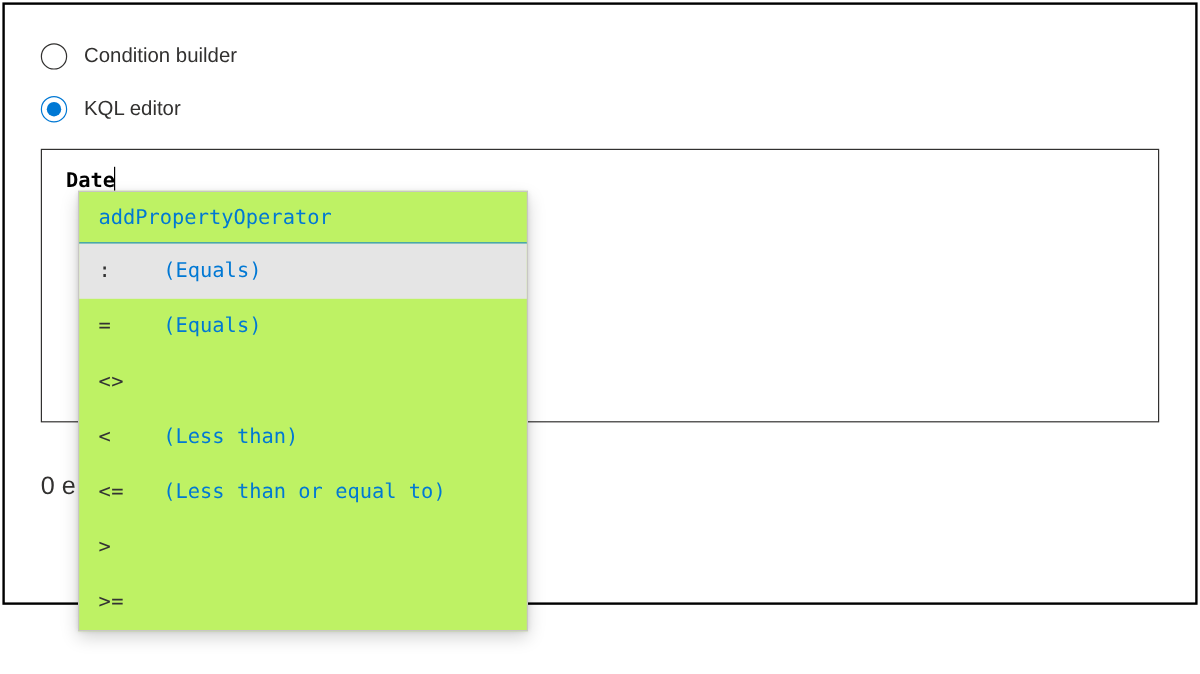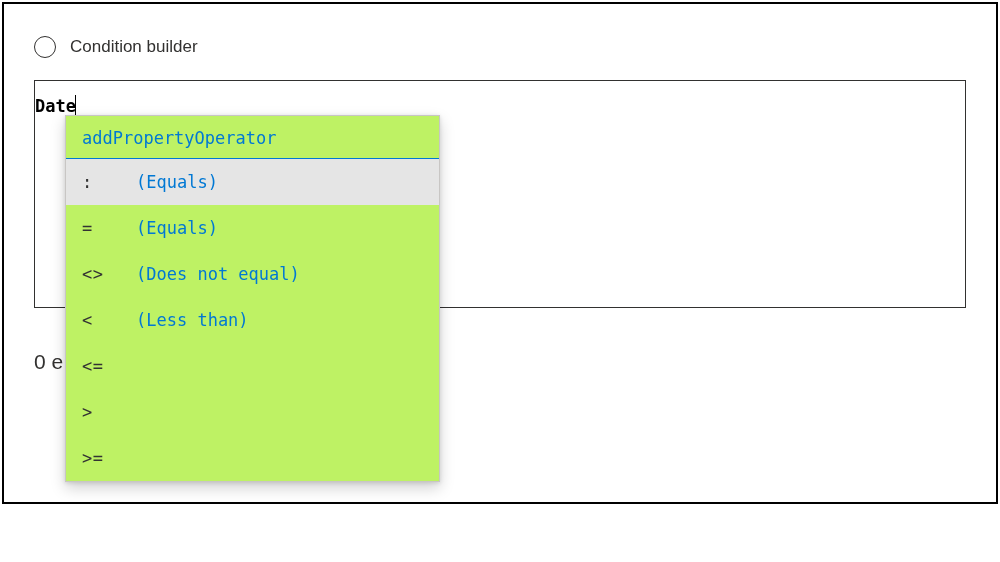--- a/index.html
+++ b/index.html
@@ -48,21 +48,21 @@
       display: none;
     }
     .radio-circle.selected .radio-dot { display: block; }
     .radio-label {
       font-size: 17px;
       color: #323130;
     }
     .editor-box {
       border: 1.5px solid #323130;
       margin-top: 14px;
-      padding: 14px 12px 0 0;
+      padding: 14px 12px 0 20px;
       height: 228px;
       position: relative;
     }
     .editor-text {
       font-family: Consolas, Menlo, monospace;
       font-size: 17px;
       font-weight: 700;
       color: #000;
       display: inline;
       position: relative;
@@ -121,46 +121,52 @@
 <body>
 
 <div class="outer-border">
   <div class="content">
 
     <div class="radio-group">
       <div class="radio-option">
         <span class="radio-circle"></span>
         <span class="radio-label">Condition builder</span>
       </div>
+      <div class="radio-option">
+        <span class="radio-circle selected">
+            <span class="radio-dot"></span>
+          </span>
+        <span class="radio-label">KQL editor</span>
+      </div>
     </div>
 
     <div class="editor-box">
       <span class="editor-text">Date</span><span class="caret"></span>
 
       <div class="dropdown">
         <div class="dropdown-header">addPropertyOperator</div>
 
         <div class="dropdown-item highlight">
           <span class="dd-op">:</span>
           <span class="dd-desc">(Equals)</span>
         </div>
         <div class="dropdown-item">
           <span class="dd-op">=</span>
           <span class="dd-desc">(Equals)</span>
         </div>
         <div class="dropdown-item">
           <span class="dd-op">&lt;&gt;</span>
-          <span class="dd-desc">(Does not equal)</span>
         </div>
         <div class="dropdown-item">
           <span class="dd-op">&lt;</span>
           <span class="dd-desc">(Less than)</span>
         </div>
         <div class="dropdown-item">
           <span class="dd-op">&lt;=</span>
+          <span class="dd-desc">(Less than or equal to)</span>
         </div>
         <div class="dropdown-item">
           <span class="dd-op">&gt;</span>
         </div>
         <div class="dropdown-item">
           <span class="dd-op">&gt;=</span>
         </div>
       </div>
     </div>
 

